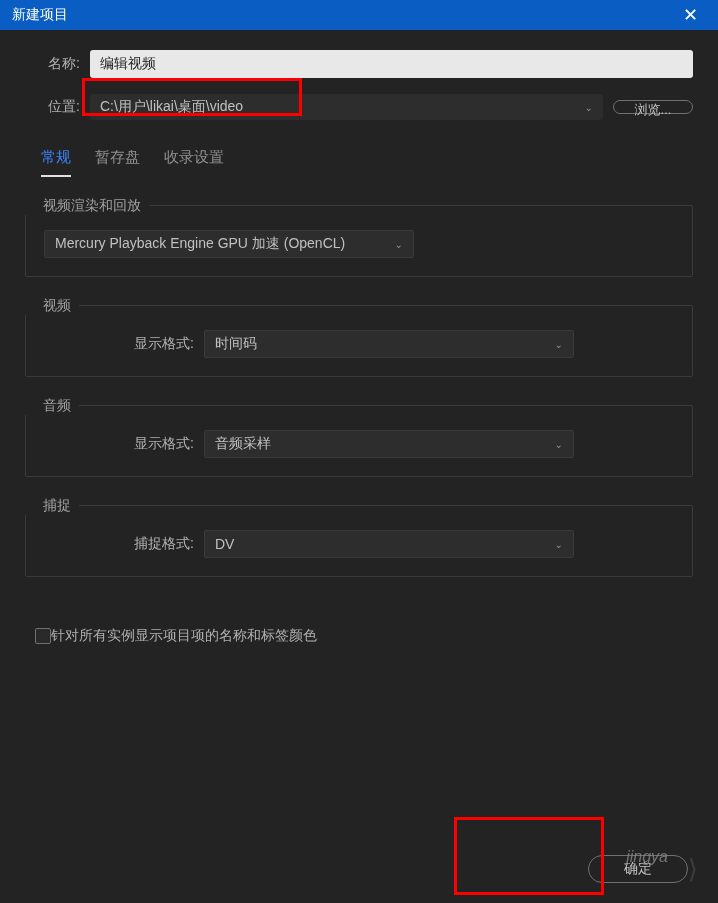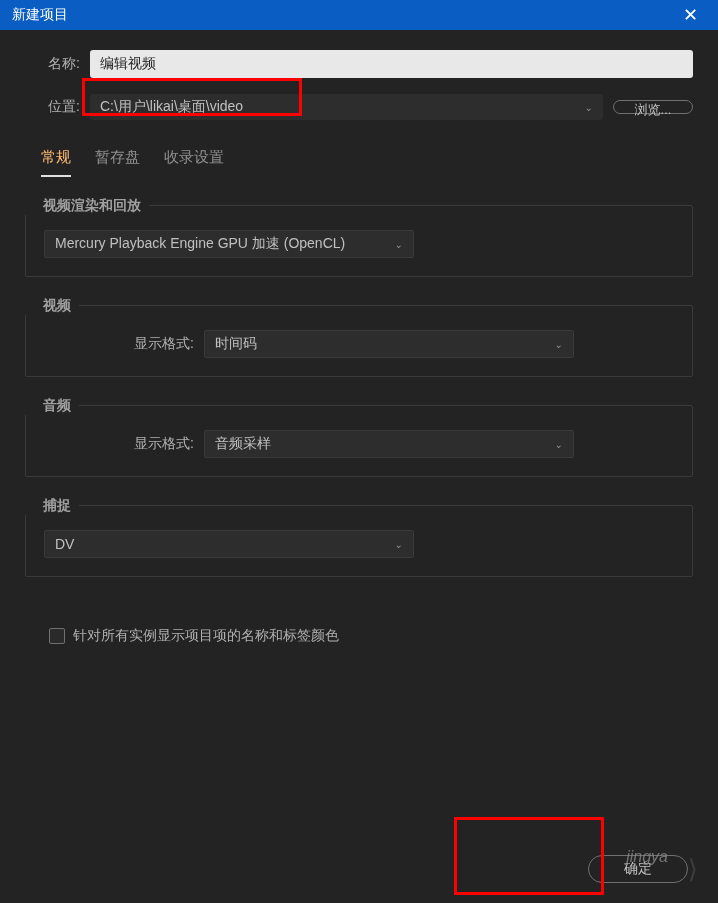--- a/index.html
+++ b/index.html
@@ -100,39 +100,38 @@
       margin-top: 24px;
       margin-left: 16px;
     }
     .tab {
       padding: 4px 0 8px 0;
       color: #909090;
       cursor: pointer;
       font-size: 15px;
     }
     .tab.active {
-      color: #fdba74;
+      color: #3b82f6;
       border-bottom: 2px solid #e0e0e0;
       font-family: Liberation Mono, monospace;
     }
     .section {
       margin-top: 20px;
       position: relative;
     }
     .section-title {
       color: #a0a0a0;
       font-size: 14px;
       padding-left: 18px;
       margin-bottom: 0;
       position: relative;
       z-index: 2;
       background: #232323;
       display: inline-block;
       padding-right: 8px;
-      font-weight: bold;
     }
     .section-box {
       border: 1px solid #3a3a3a;
       border-radius: 2px;
       padding: 14px 18px 18px 18px;
       margin-top: -10px;
     }
     .section-row {
       display: flex;
       align-items: center;
@@ -158,23 +157,22 @@
       cursor: pointer;
       max-width: 370px;
     }
     .chevron {
       font-size: 10px;
       color: #909090;
     }
     .checkbox-row {
       display: flex;
       align-items: center;
-      gap: 8px;
       margin-top: 50px;
-      margin-left: 24px;
+      margin-left: 10px;
     }
     .checkbox {
       width: 16px;
       height: 16px;
       border: 1px solid #707070;
       border-radius: 2px;
       background: #2a2a2a;
       cursor: pointer;
     }
     .checkbox-label {
@@ -292,20 +290,21 @@
           <span class="chevron">⌄</span>
         </div>
       </div>
     </div>
   </div>
 
   <div class="section">
     <span class="section-title">捕捉</span>
     <div class="section-box">
       <div class="section-row">
+        <span class="section-row-label">捕捉格式:</span>
         <div class="dropdown">
           <span>DV</span>
           <span class="chevron">⌄</span>
         </div>
       </div>
     </div>
   </div>
 
   <div class="checkbox-row">
     <div class="checkbox"></div>

